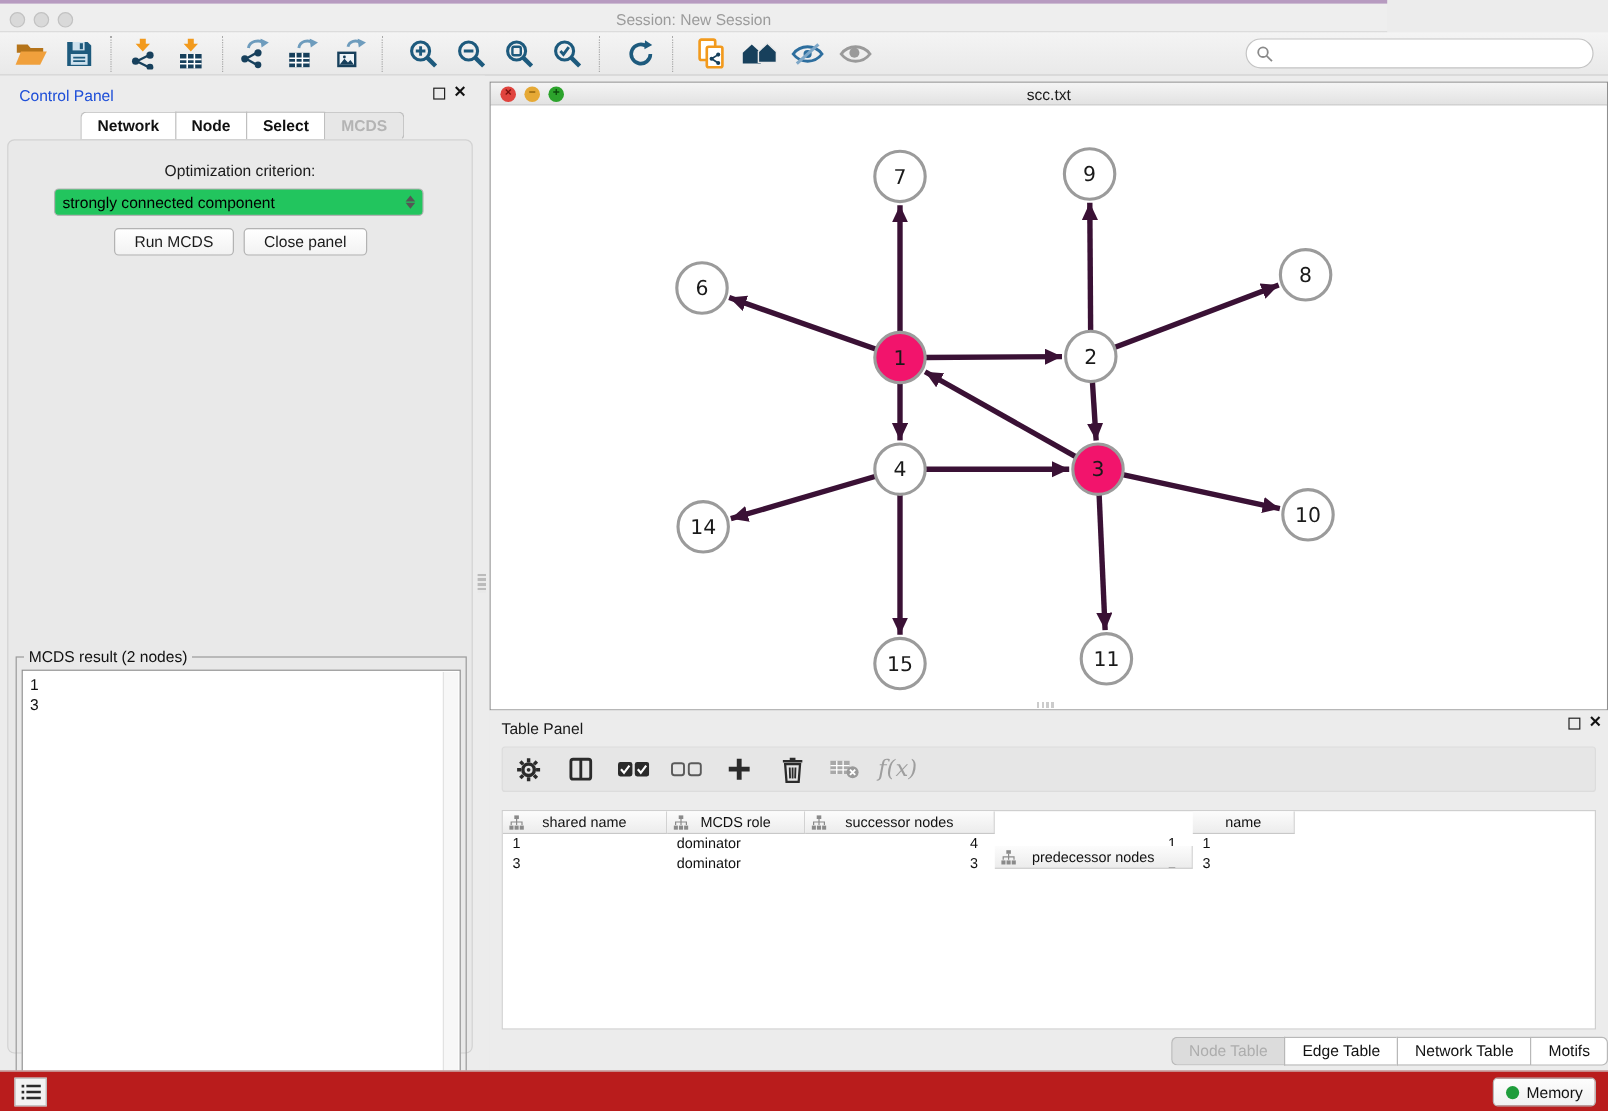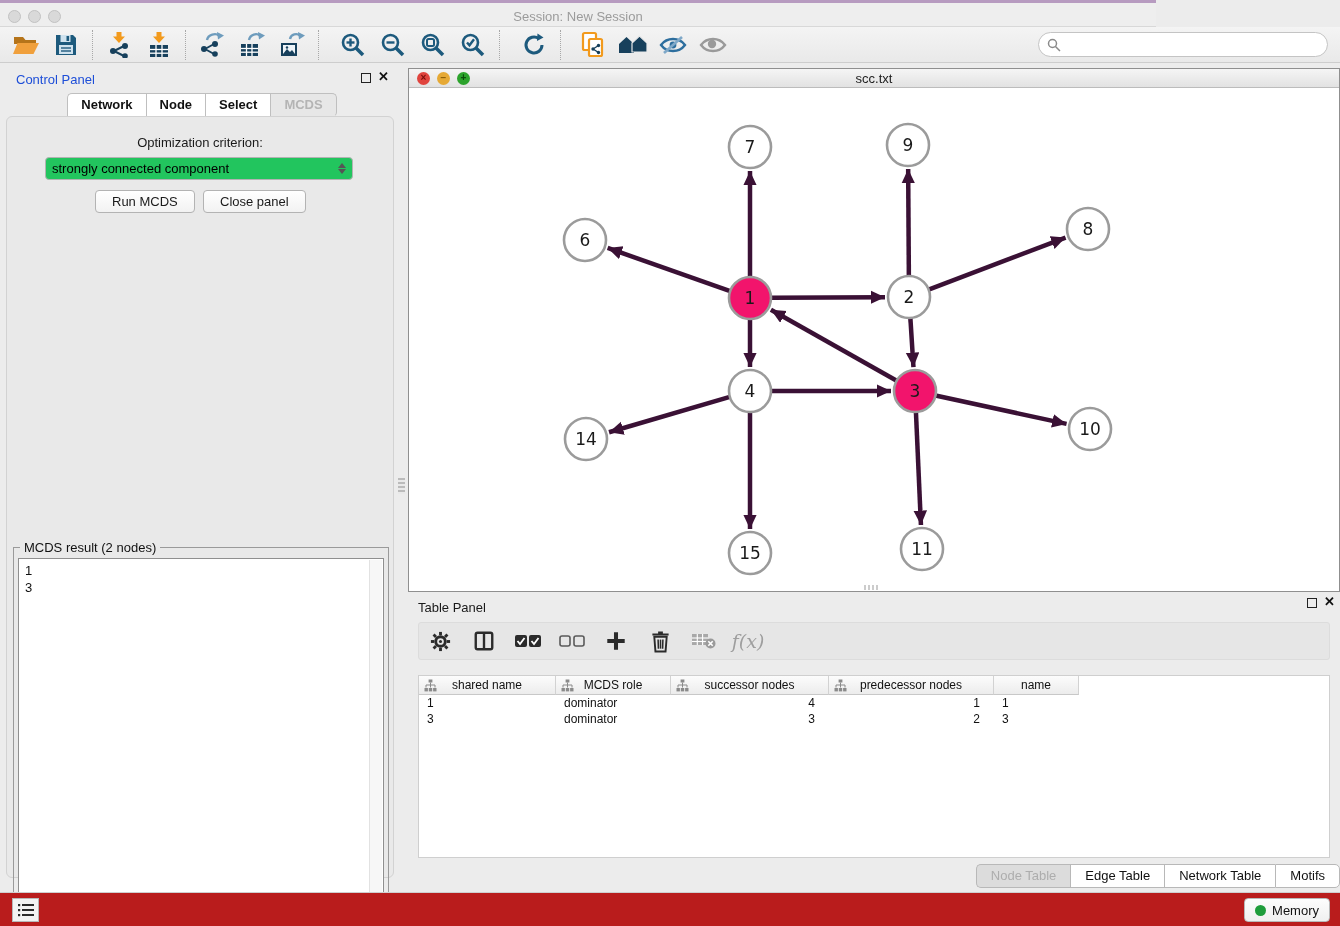--- a/index.html
+++ b/index.html
@@ -468,21 +468,21 @@
           <div class="th" style="width: 158px;">
             <svg class="tree-ic" width="13" height="13" viewBox="0 0 13 13">
               <rect x="4.6" y="0.5" width="3.8" height="3" fill="#8a8a8a"></rect>
               <path d="M6.5 3.5v2.5M2 8.5V6h9v2.5M6.5 6v2.5" fill="none" stroke="#8a8a8a" stroke-width="1"></path>
               <rect x="0.5" y="9" width="3.4" height="3.4" fill="#8a8a8a"></rect>
               <rect x="4.8" y="9" width="3.4" height="3.4" fill="#8a8a8a"></rect>
               <rect x="9.1" y="9" width="3.4" height="3.4" fill="#8a8a8a"></rect>
             </svg>
             <span>successor nodes</span>
           </div>
-          <div class="th" style="width: 165px;">
+          <div class="th" style="width: 165px; margin-top: 29px;">
             <svg class="tree-ic" width="13" height="13" viewBox="0 0 13 13">
               <rect x="4.6" y="0.5" width="3.8" height="3" fill="#8a8a8a"></rect>
               <path d="M6.5 3.5v2.5M2 8.5V6h9v2.5M6.5 6v2.5" fill="none" stroke="#8a8a8a" stroke-width="1"></path>
               <rect x="0.5" y="9" width="3.4" height="3.4" fill="#8a8a8a"></rect>
               <rect x="4.8" y="9" width="3.4" height="3.4" fill="#8a8a8a"></rect>
               <rect x="9.1" y="9" width="3.4" height="3.4" fill="#8a8a8a"></rect>
             </svg>
             <span>predecessor nodes</span>
           </div>
           <div class="th" style="width: 85px;">

